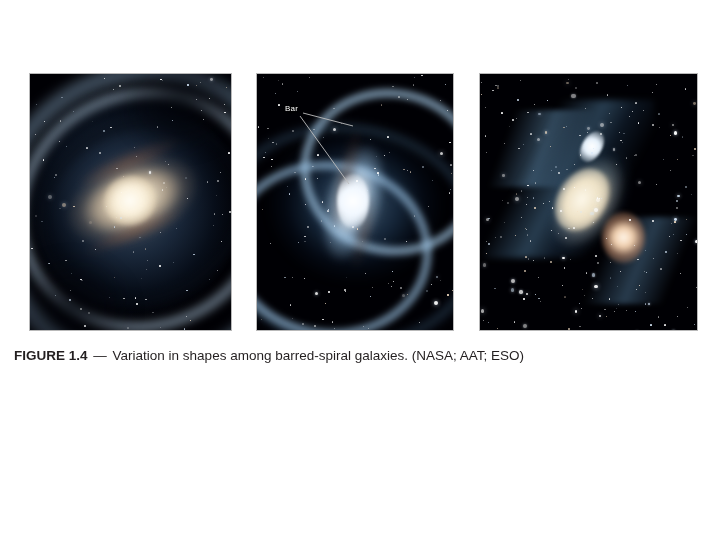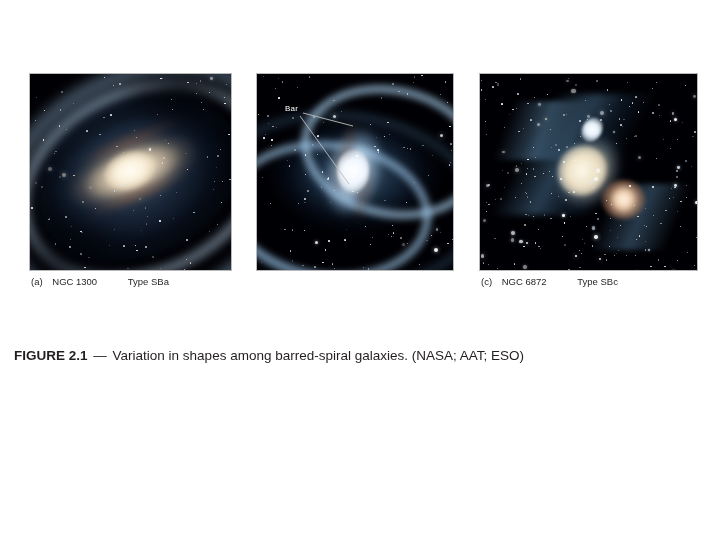--- a/index.html
+++ b/index.html
@@ -25,21 +25,21 @@
 
   #panel-row {
     position: relative;
     height: 196px;
     width: 667px;
   }
 
   .panel {
     position: absolute;
     top: 0;
-    height: 196px;
+    height: 256px;
     background: #ef4444;
     overflow: hidden;
     box-shadow: 0 0 0 1px #b9b9b9;
   }
   .panel-a { left: 0px;   width: 201px; }
   .panel-b { left: 227px; width: 196px; }
   .panel-c { left: 450px; width: 217px; }
 
   .sky {
     position: absolute;
@@ -827,31 +827,21 @@
           <div class="star" style="width: 1.12px; height: 1.12px; left: 10.08%; top: 49.07%; background: rgb(255, 255, 255); opacity: 0.35;"></div>
           <div class="star" style="width: 0.99px; height: 0.99px; left: 55.71%; top: 48.25%; background: rgb(216, 233, 251); opacity: 0.8;"></div>
           <div class="star" style="width: 1.57px; height: 1.57px; left: 47.79%; top: 86.18%; background: rgb(255, 255, 255); opacity: 0.39;"></div>
           <div class="star" style="width: 1.65px; height: 1.65px; left: 18.69%; top: 45.32%; background: rgb(255, 255, 255); opacity: 0.37;"></div>
         </div>
     </div>
 
   </div>
 
   <div id="panel-captions">
-    <div class="panel-caption pc-a">
-      <span class="pc-tag">(a)</span>
-      <span class="pc-name">NGC 1300</span>
-      <span class="pc-type">Type SBa</span>
-    </div>
-    <div class="panel-caption pc-c">
-      <span class="pc-tag">(c)</span>
-      <span class="pc-name">NGC 6872</span>
-      <span class="pc-type">Type SBc</span>
-    </div>
   </div>
 
 </div>
 
 <div id="figure-caption">
-  <span class="fig-label">FIGURE 2.1</span>
+  <span class="fig-label">FIGURE 1.4</span>
   <span class="fig-dash">—</span>
   <span class="fig-text">Variation in shapes among barred-spiral galaxies. (NASA; AAT; ESO)</span>
 </div>
 
 </body></html>

